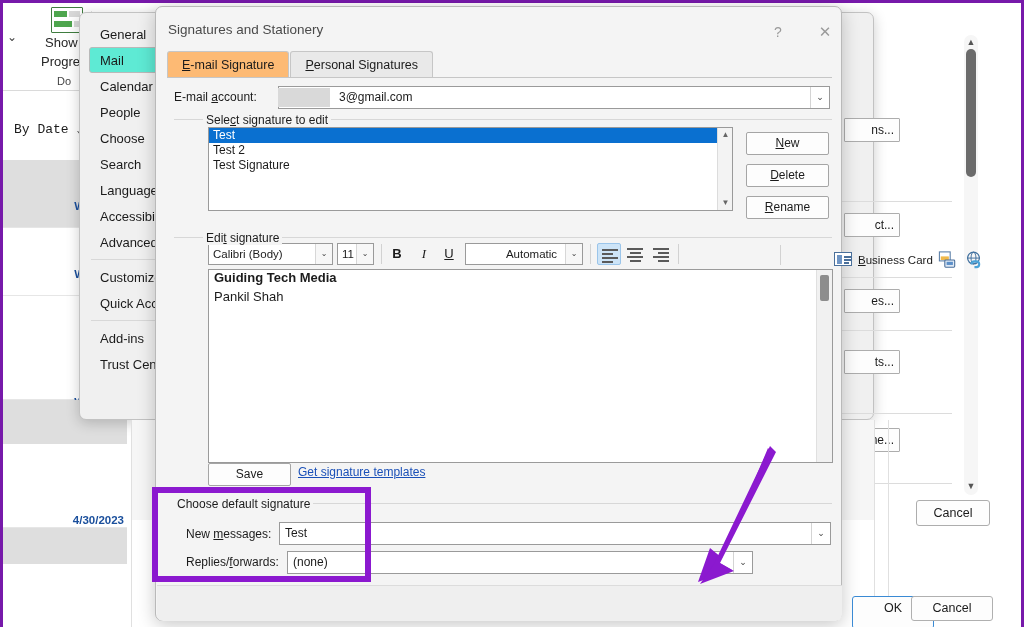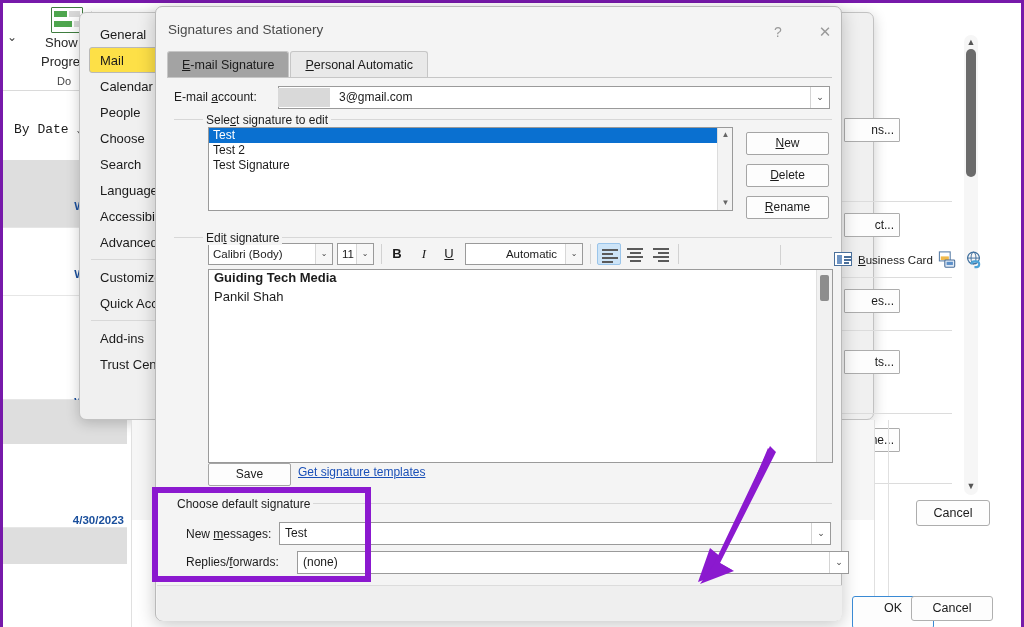--- a/index.html
+++ b/index.html
@@ -43,21 +43,21 @@
     position:absolute; left:79px; top:12px; width:795px; height:408px;
     background:#f0f0f0; border:1px solid #c2c2c2; border-radius:7px;
     box-shadow:0 3px 14px rgba(0,0,0,.20);
   }
   .opt-nav { position:absolute; left:9px; top:8px; width:80px; }
   .opt-nav-item {
     height:26px; line-height:26px; padding-left:10px;
     font-size:13px; color:#1b1b1b; white-space:nowrap; overflow:hidden;
     border:1px solid transparent; border-radius:3px;
   }
-  .opt-nav-item.active { background:#fde047; border-color:#b9b9b9; }
+  .opt-nav-item.active { background:#5eead4; border-color:#b9b9b9; }
   .opt-nav-div { height:1px; background:#d8d8d8; margin:4px 2px; }
 
   .opt-btn {
     position:absolute; height:24px; width:56px;
     background:#fdfdfd; border:1px solid #adadad; border-radius:1px;
     font-size:12px; color:#1b1b1b; text-align:right; padding-right:5px; line-height:22px;
     white-space:nowrap; overflow:hidden;
   }
   .opt-hrule { position:absolute; background:#dcdcdc; height:1px; }
   .opt-scroll-track { position:absolute; left:884px; top:22px; width:14px; height:460px; background:#f6f6f6; border-radius:7px; }
@@ -82,21 +82,21 @@
   .tb-help { position:absolute; left:608px; top:13px; width:28px; height:24px; text-align:center; line-height:24px; font-size:14px; color:#9a9a9a; }
   .tb-close { position:absolute; left:655px; top:13px; width:28px; height:24px; text-align:center; line-height:24px; font-size:15px; color:#9a9a9a; }
 
   .tabs { position:absolute; left:11px; top:44px; height:27px; }
   .tab {
     float:left; height:27px; line-height:26px; padding:0 14px;
     font-size:12.5px; color:#1b1b1b; background:#e9e9e9;
     border:1px solid #c6c6c6; border-bottom:none; border-radius:3px 3px 0 0;
     margin-right:1px;
   }
-  .tab.active { background:#a3a3a3; color:#1b1b1b; }
+  .tab.active { background:#fdba74; color:#1b1b1b; }
   .tab-underline { position:absolute; left:11px; top:70px; width:665px; height:1px; background:#c6c6c6; }
 
   .lbl { position:absolute; font-size:12px; color:#1b1b1b; white-space:nowrap; }
 
   .combo {
     position:absolute; height:23px; background:#ffffff;
     border:1px solid #9a9a9a; font-size:12px; color:#1b1b1b;
     line-height:21px; padding-left:5px; white-space:nowrap; overflow:hidden;
   }
   .combo .arrow {
@@ -277,21 +277,21 @@
 
   <div class="sig-title">Signatures and Stationery</div>
   <div class="tb-help">?</div>
   <div class="tb-close">✕</div>
 
   <div class="tabs">
     <div class="tab active">
       <u>E</u><span>-mail Signature</span>
     </div>
     <div class="tab">
-      <u>P</u><span>ersonal Automatic</span>
+      <u>P</u><span>ersonal Signatures</span>
     </div>
   </div>
   <div class="tab-underline"></div>
 
   <div class="lbl" style="left:18px;top:83px">E-mail <u>a</u>ccount:</div>
   <div class="combo" style="left:122px;top:79px;width:552px">
     <span style="padding-left:55px">3@gmail.com</span>
     <span class="arrow">⌄</span>
   </div>
   <div class="redact" style="left:122px;top:81px;width:52px"></div>
@@ -392,21 +392,21 @@
   <div class="lbl" style="left:18px;top:490px;background:#f4f4f4;padding:0 3px;z-index:2">Choose default signature</div>
   <div class="group-line" style="left:18px;top:496px;width:658px"></div>
 
   <div class="lbl" style="left:30px;top:520px">New <u>m</u>essages:</div>
   <div class="combo" style="left:123px;top:515px;width:552px">
     <span>Test</span>
     <span class="arrow">⌄</span>
   </div>
 
   <div class="lbl" style="left:30px;top:548px">Replies/<u>f</u>orwards:</div>
-  <div class="combo" style="left:141px;top:544px;width:552px">
+  <div class="combo" style="left:131px;top:544px;width:466px">
     <span>(none)</span>
     <span class="arrow">⌄</span>
   </div>
 
   <div class="sig-footer-bg"></div>
   <div class="ok-btn">OK</div>
   <div class="cancel-btn">Cancel</div>
 </div>
 
 <div id="hl-box"></div>

